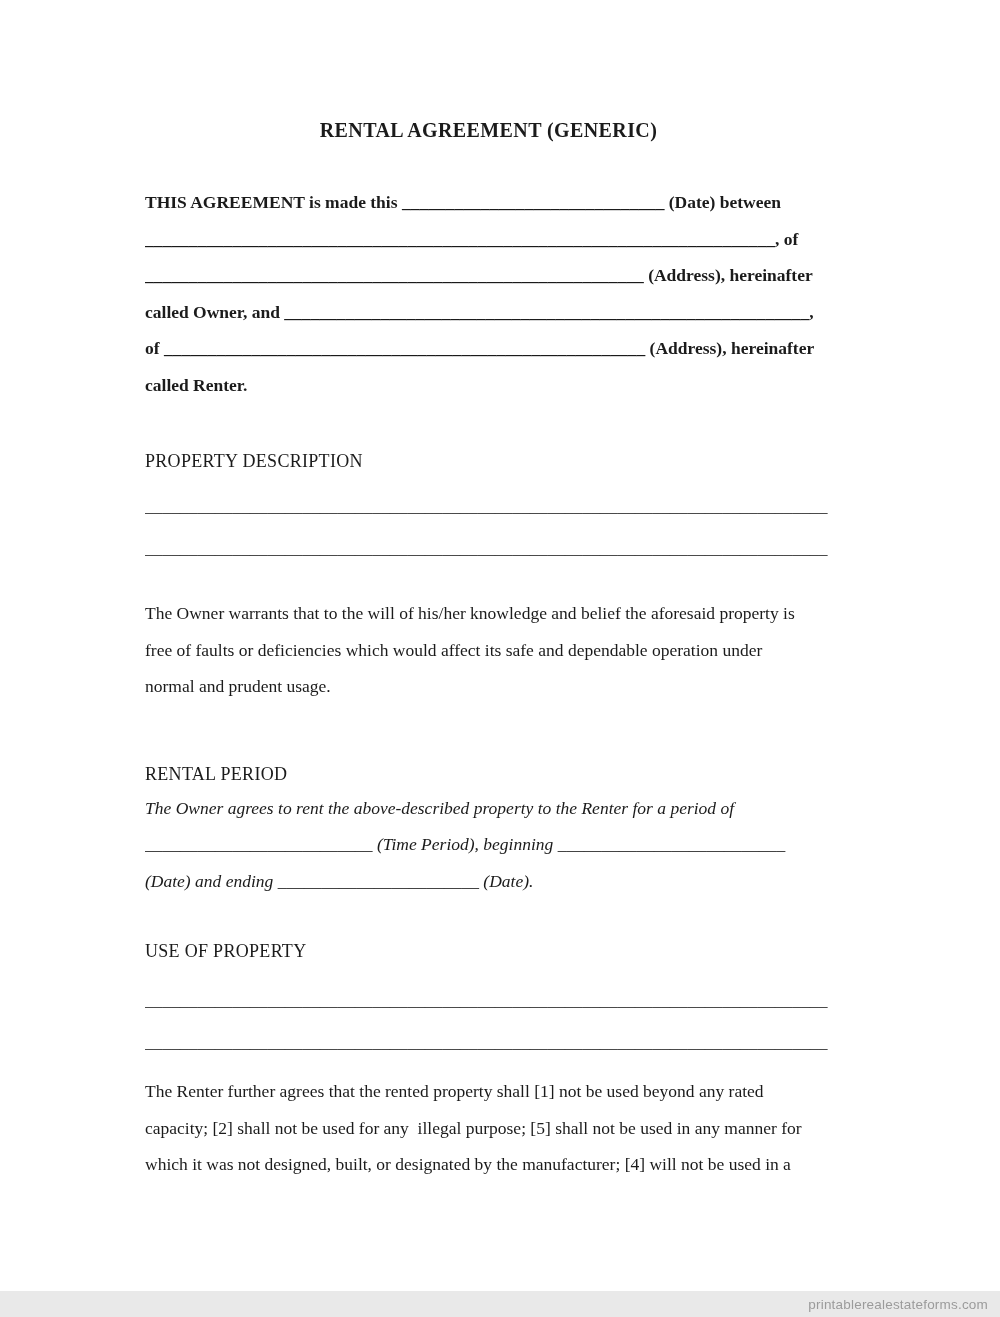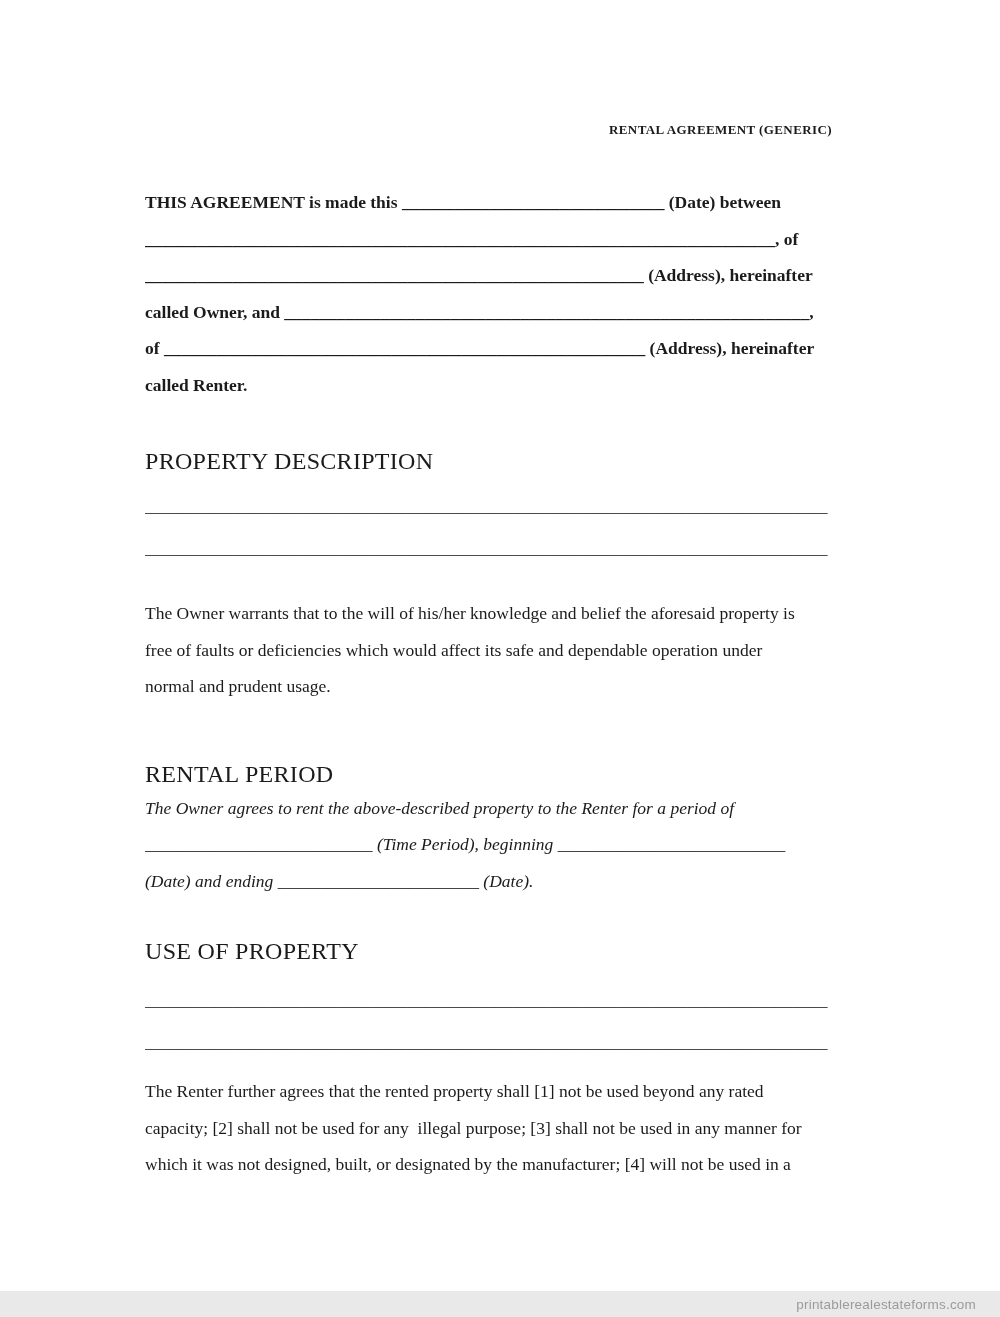--- a/index.html
+++ b/index.html
@@ -19,44 +19,44 @@
     overflow: hidden;
   }
   .content {
     position: absolute;
     left: 145px;
     top: 0;
     width: 687px;
   }
   .doc-title {
     margin-top: 118px;
-    font-size: 13px;
+    font-size: 20px;
     font-weight: bold;
-    text-align: right;
+    text-align: center;
     letter-spacing: 0.4px;
     line-height: 24px;
     white-space: pre;
   }
   .line {
     font-size: 17.5px;
     line-height: 36.5px;
     white-space: pre;
     overflow: hidden;
     width: 100%;
   }
   .blank-line {
     font-size: 17.5px;
     line-height: 42px;
     white-space: pre;
     overflow: hidden;
     width: 100%;
     color: #2a2a2a;
   }
   .heading {
-    font-size: 24px;
+    font-size: 18px;
     line-height: 24px;
     letter-spacing: 0.3px;
     white-space: pre;
   }
   .agreement      { margin-top: 42px; font-weight: bold; }
   .heading-pd     { margin-top: 46px; }
   .blanks-pd      { margin-top: 12px; }
   .warranty       { margin-top: 26px; }
   .heading-rp     { margin-top: 57px; }
   .rental-para    { margin-top: 4px; font-style: italic; }
@@ -66,21 +66,21 @@
   .footer-bar {
     position: absolute;
     left: 0;
     bottom: 0;
     width: 1000px;
     height: 26px;
     background: #e9e9e9;
     display: flex;
     align-items: center;
     justify-content: flex-end;
-    padding-right: 24px;
+    padding-right: 12px;
   }
   .footer-site {
     font-family: "Liberation Sans", sans-serif;
     font-size: 13.5px;
     color: #9b9b9b;
     letter-spacing: 0.2px;
   }
 </style>
 </head>
 <body>
@@ -119,21 +119,21 @@
     </div>
 
     <div class="heading heading-up">USE OF PROPERTY</div>
     <div class="blanks-up">
       <div class="blank-line">______________________________________________________________________________</div>
       <div class="blank-line">______________________________________________________________________________</div>
     </div>
 
     <div class="renter-terms">
       <div class="line">The Renter further agrees that the rented property shall [1] not be used beyond any rated</div>
-      <div class="line">capacity; [2] shall not be used for any  illegal purpose; [3] shall not be used in any manner for</div>
+      <div class="line">capacity; [2] shall not be used for any  illegal purpose; [5] shall not be used in any manner for</div>
       <div class="line">which it was not designed, built, or designated by the manufacturer; [4] will not be used in a</div>
     </div>
 
   </div>
 
   <div class="footer-bar">
     <span class="footer-site">printablerealestateforms.com</span>
   </div>
 </div>
 

